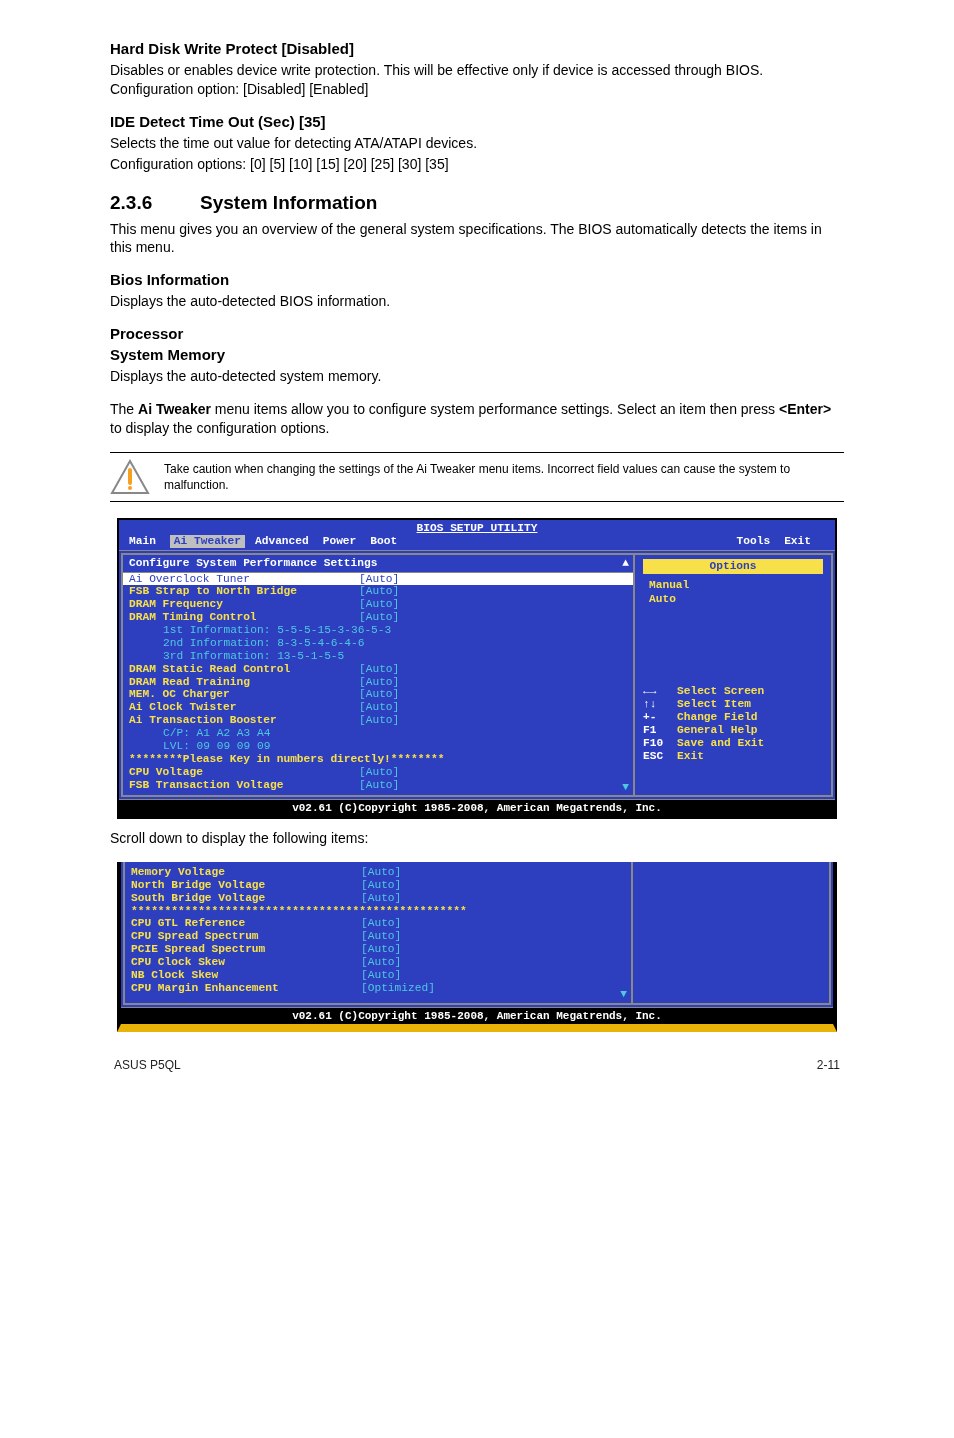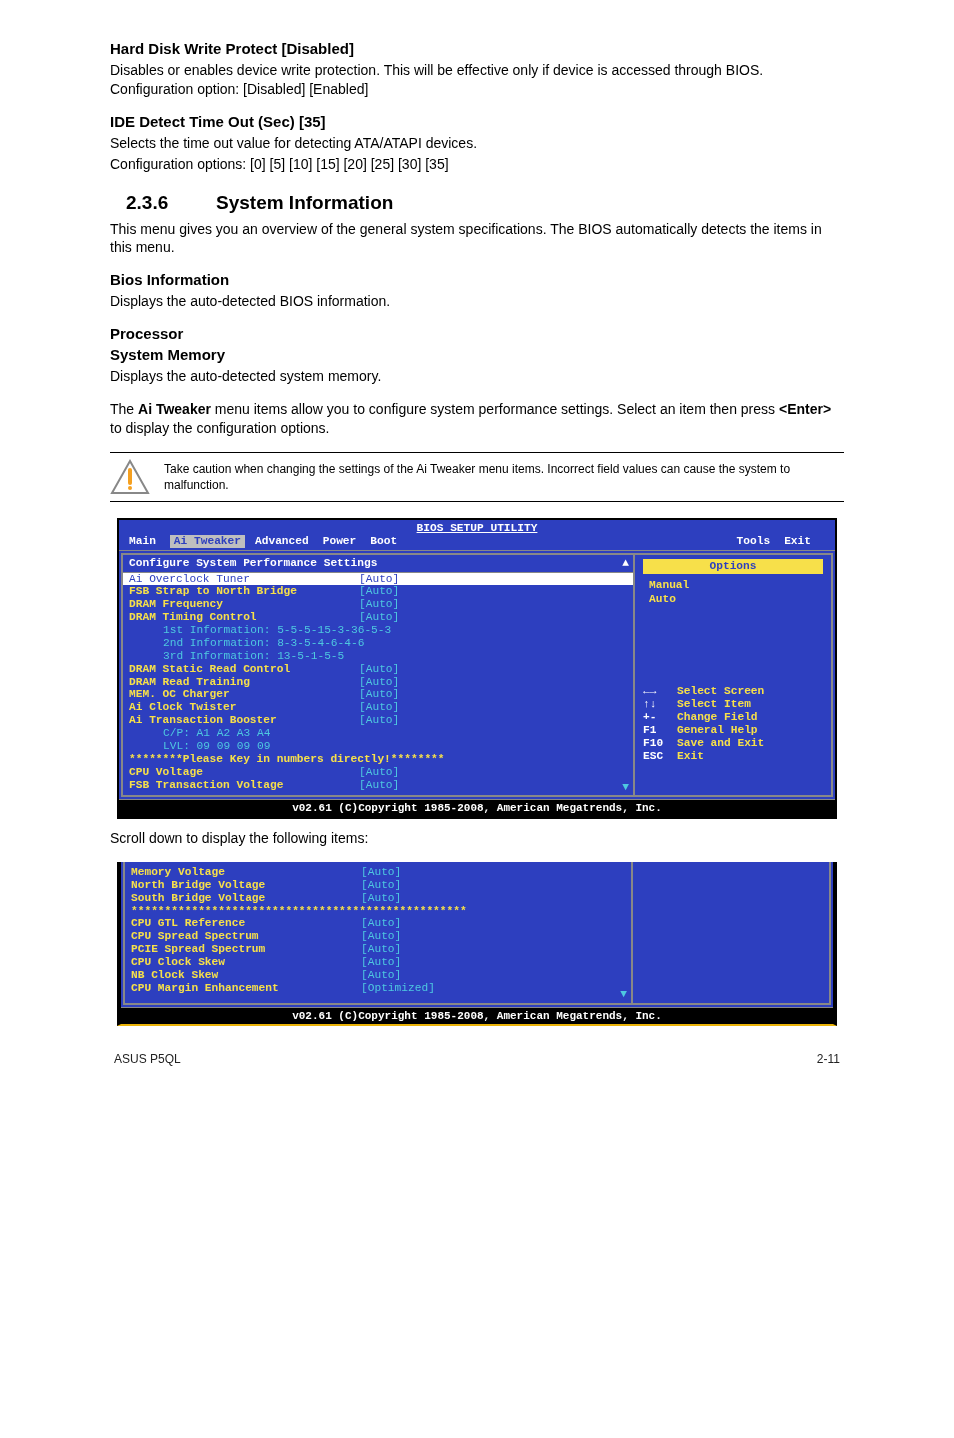--- a/index.html
+++ b/index.html
@@ -20,21 +20,21 @@
     margin: 0 0 4px 0;
   }
   p.body {
     font-size: 14px;
     line-height: 1.35;
     margin: 0 0 14px 0;
   }
   h1.sec-num {
     font-size: 19px;
     font-weight: bold;
-    margin: 18px 0 6px 16px;
+    margin: 18px 0 6px 0;
   }
   h1.sec-num .num { display: inline-block; width: 90px; }
   h1.big {
     font-size: 26px;
     font-weight: bold;
     margin: 22px 0 8px 0;
   }
   h1.big .num { display: inline-block; width: 90px; }
   
   
@@ -141,21 +141,21 @@
     font-weight: bold;
     font-size: 11px;
     padding: 2px 0;
     border-top: 1px solid #888;
   }
 
   
   .bios-frag {
     border-left: 4px solid #000;
     border-right: 4px solid #000;
-    border-bottom: 2px solid #eab308;
+    border-bottom: 8px solid #eab308;
     background: #2d3fbf;
     font-family: "Courier New", monospace;
     font-size: 11.2px;
     line-height: 1.15;
     color: #fff;
     width: 720px;
     margin: 0 auto;
   }
   .bios-frag-body {
     display: flex;

